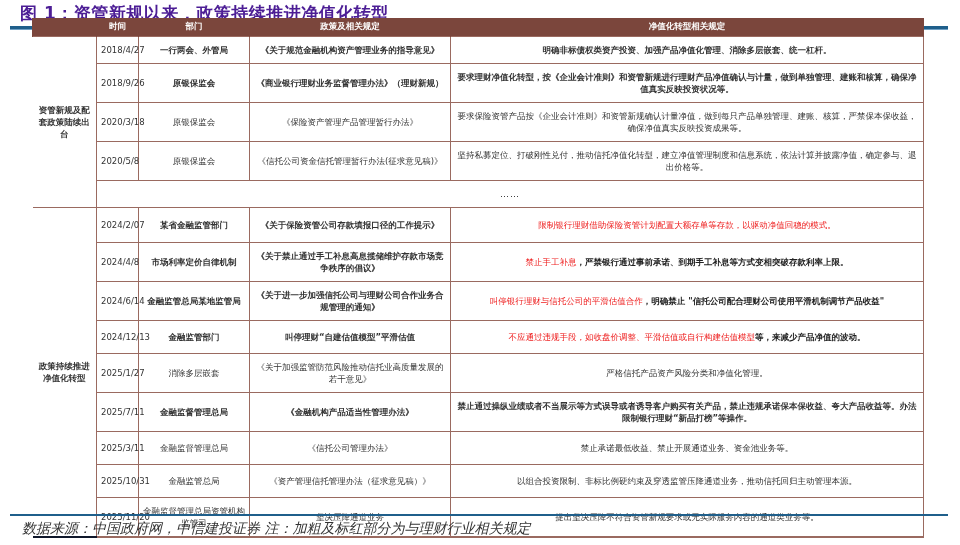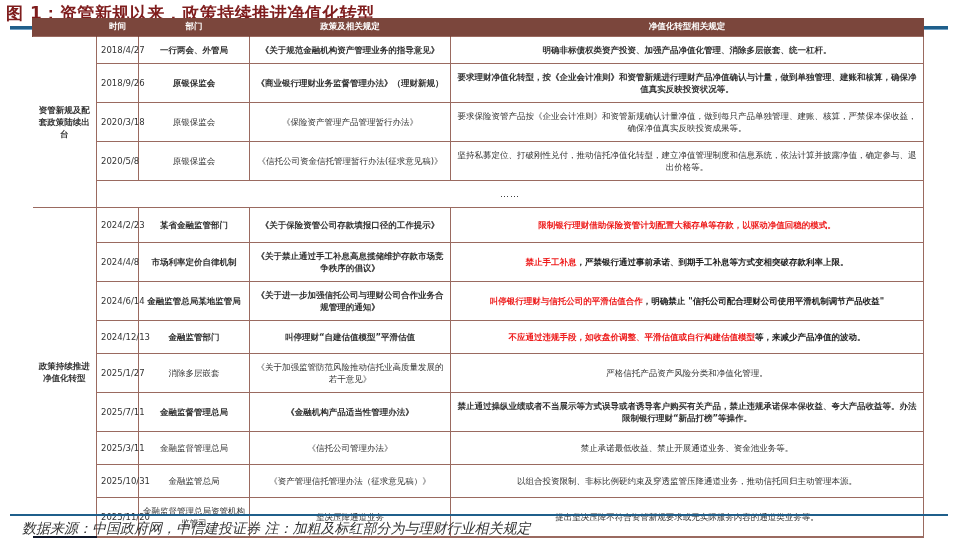--- a/index.html
+++ b/index.html
@@ -1,36 +1,36 @@
 <!DOCTYPE html>
 <html><head>
 <meta charset="utf-8">
 <style>
   html, body { margin: 0; padding: 0; background: #ffffff; }
   body { width: 960px; height: 545px; position: relative; overflow: hidden;
          font-family: "DejaVu Sans", "Liberation Sans", sans-serif; color: #222; }
-  .fig-title { position: absolute; left: 6px; top: 2px; font-size: 17px; font-weight: bold;
-               color: #7f1d1d; letter-spacing: 0.5px; white-space: nowrap; }
+  .fig-title { position: absolute; left: 20px; top: 2px; font-size: 17px; font-weight: bold;
+               color: #4c1d95; letter-spacing: 0.5px; white-space: nowrap; }
   .rule-top { position: absolute; left: 10px; top: 26px; width: 938px; height: 3px;
               background: #1f5f8b; border-bottom: 1px solid #6fa0c4; }
   .rule-bottom { position: absolute; left: 10px; top: 514px; width: 938px; height: 2px;
                  background: #1f5f8b; }
   .footnote { position: absolute; left: 22px; top: 520px; font-size: 14px; font-style: italic;
               color: #333; font-family: "DejaVu Serif", "Liberation Serif", serif; white-space: nowrap; }
   table.policy { position: absolute; left: 32px; top: 18px; width: 891px;
                  border-collapse: collapse; table-layout: fixed; font-size: 8.5px; }
   table.policy th { background: #7b463c; color: #fff; height: 18px; font-weight: bold;
                     font-size: 8.5px; border-left: 1px solid #7b463c; border-right: 1px solid #7b463c; padding: 0; }
   table.policy td { border: 1px solid #9a6a60; text-align: center; vertical-align: middle;
                     padding: 7px 4px; line-height: 12px; color: #333; }
   table.policy td.group { border-left: none; font-weight: bold; color: #333; line-height: 12px; }
   table.policy tr.last td { border-bottom: 2px solid #9a6a60; }
   table.policy td.group.g2 { border-bottom: 2px solid #0f172a; }
   .b { font-weight: bold; color: #222; }
-  .red { color: #ee1c1c; font-weight: bold; }
+  .red { color: #ee1c1c; font-weight: normal; }
   .ellipsis { height: 20px; font-size: 9px; letter-spacing: 1px; }
 </style>
 </head>
 <body>
 
 <div class="fig-title">图 1：资管新规以来，政策持续推进净值化转型</div>
 <div class="rule-top"></div>
 
 <table class="policy">
   <colgroup>
@@ -75,21 +75,21 @@
       <td>原银保监会</td>
       <td>《信托公司资金信托管理暂行办法(征求意见稿)》</td>
       <td>坚持私募定位、打破刚性兑付，推动信托净值化转型，建立净值管理制度和信息系统，依法计算并披露净值，确定参与、退出价格等。</td>
     </tr>
     <tr class="ellipsis">
       <td colspan="4">……</td>
     </tr>
 
     <tr style="height:35px">
       <td class="group g2" rowspan="9" style="border-top:1px solid #9a6a60">政策持续推进净值化转型</td>
-      <td>2024/2/23</td>
+      <td>2024/2/07</td>
       <td class="b">某省金融监管部门</td>
       <td class="b">《关于保险资管公司存款填报口径的工作提示》</td>
       <td><span class="red">限制银行理财借助保险资管计划配置大额存单等存款，以驱动净值回稳的模式。</span><span class="b"></span></td>
     </tr>
     <tr style="height:32px">
       <td>2024/4/8</td>
       <td class="b">市场利率定价自律机制</td>
       <td class="b">《关于禁止通过手工补息高息揽储维护存款市场竞争秩序的倡议》</td>
       <td><span class="red">禁止手工补息</span><span class="b">，严禁银行通过事前承诺、到期手工补息等方式变相突破存款利率上限。</span></td>
     </tr>

